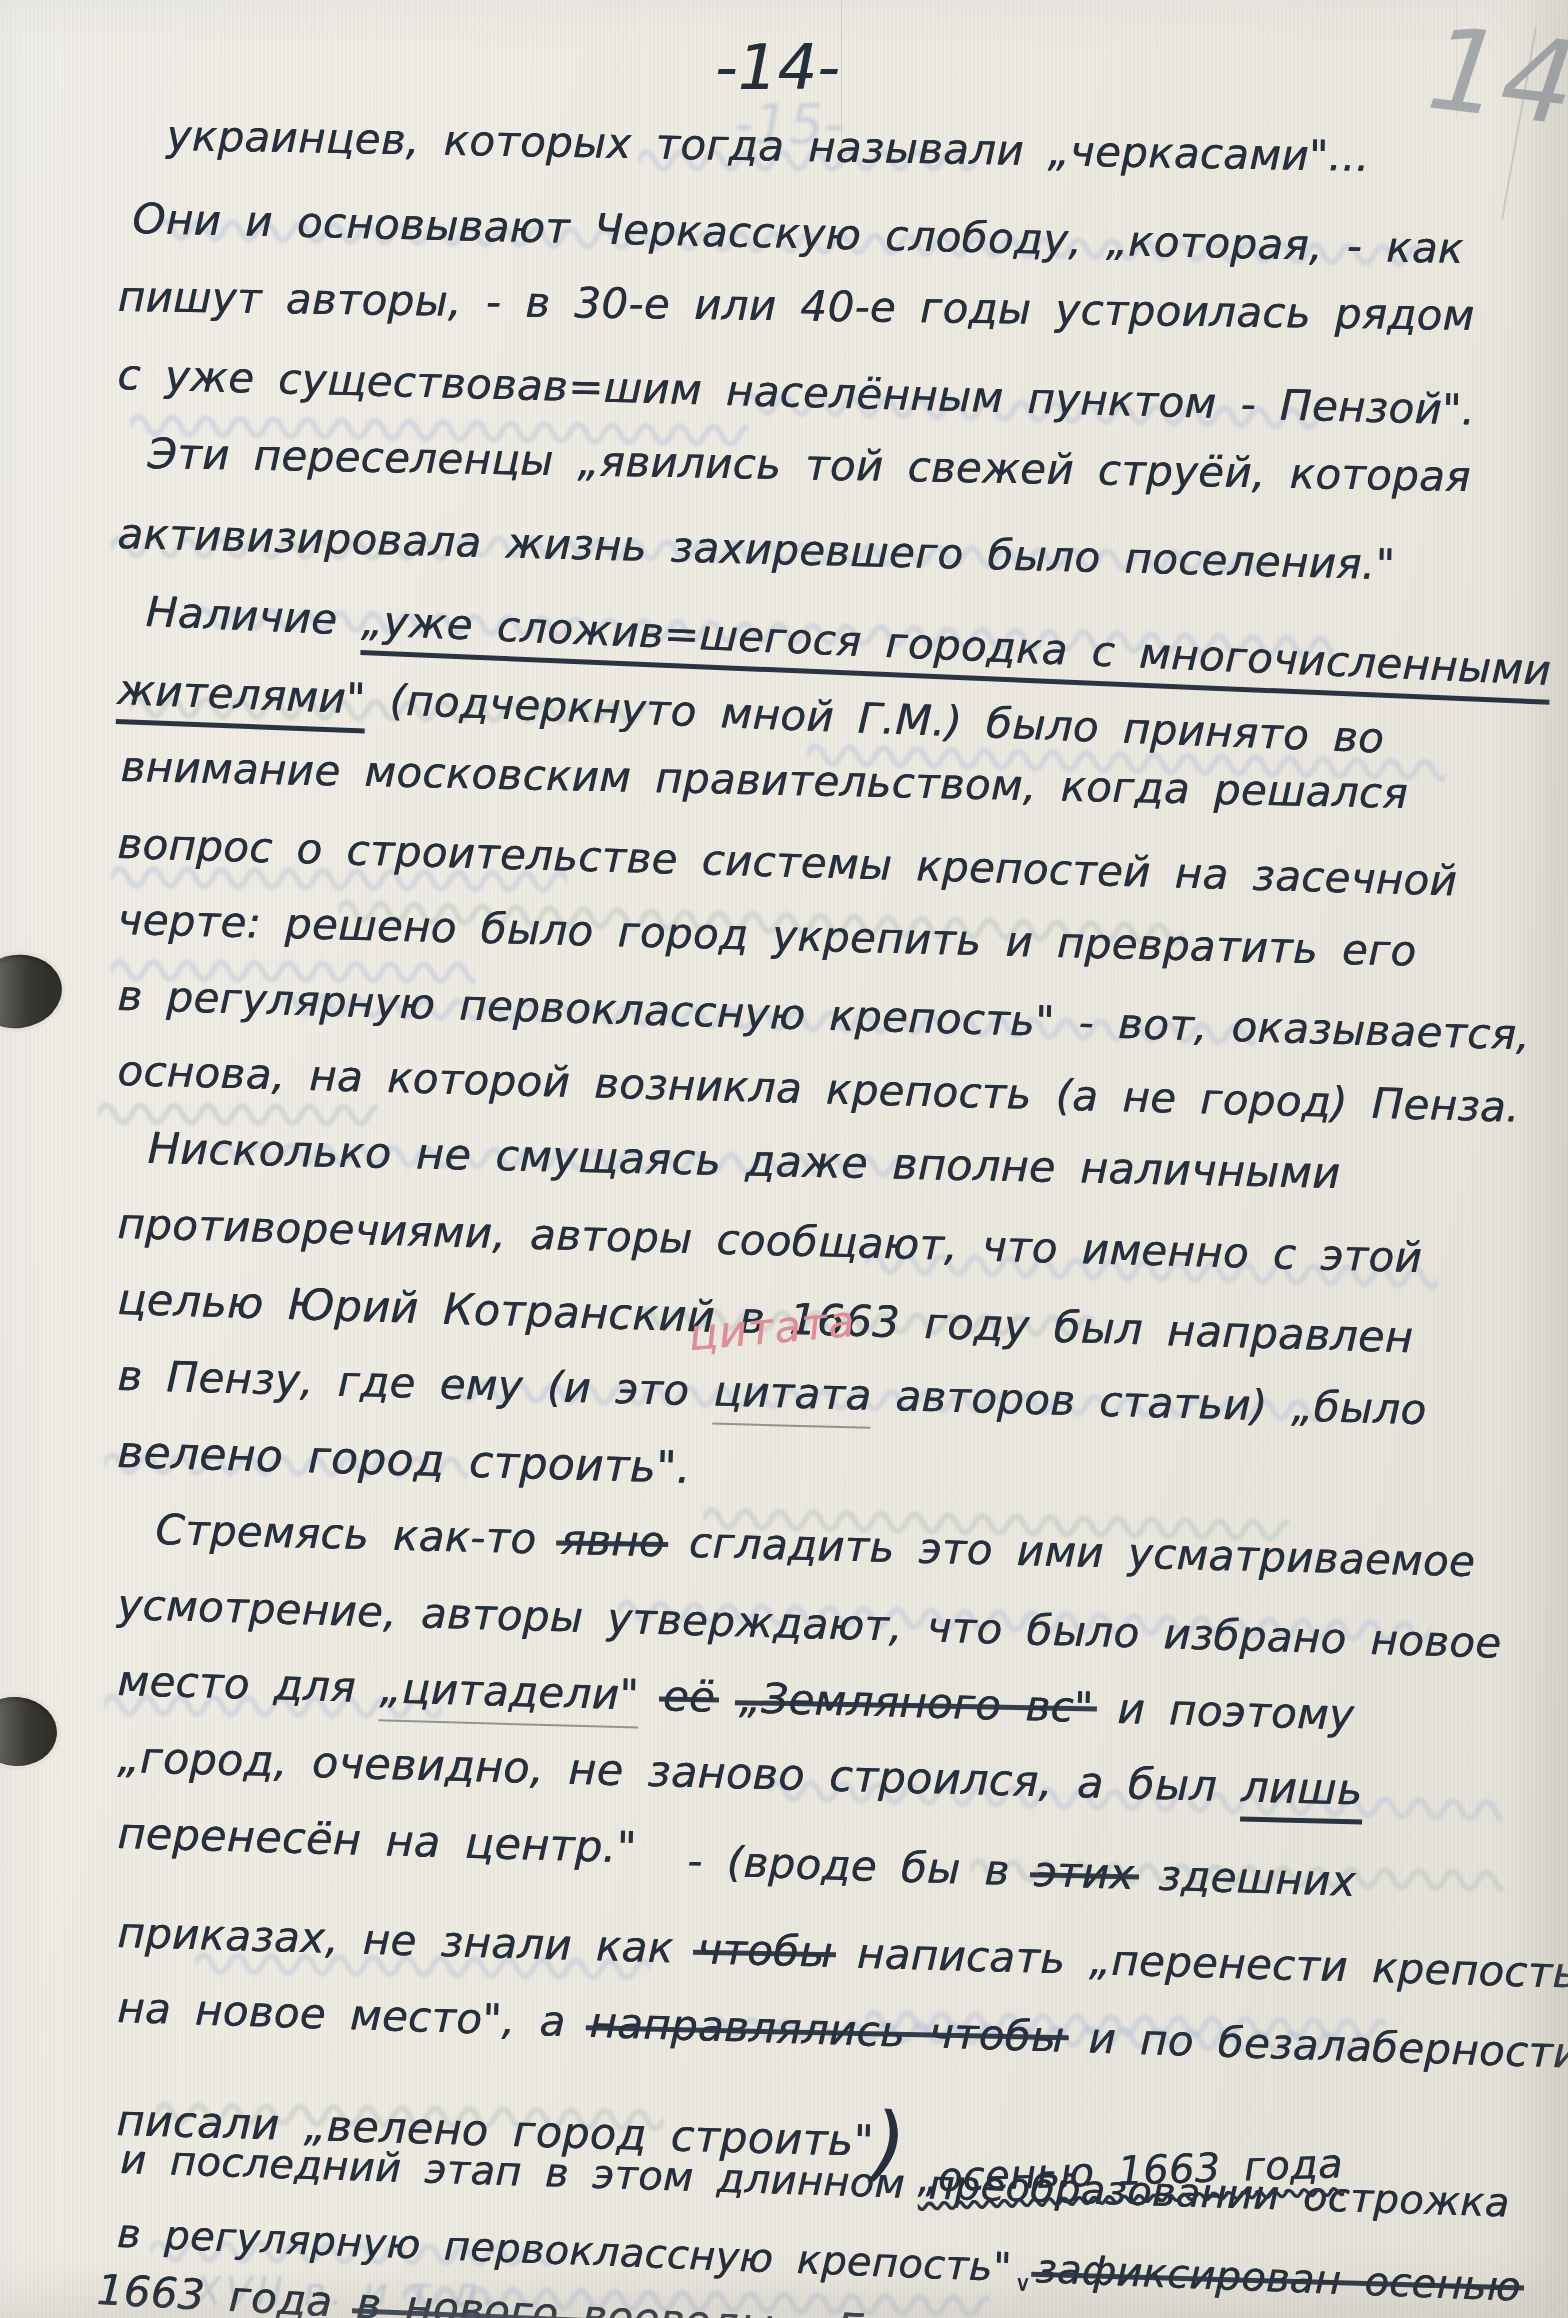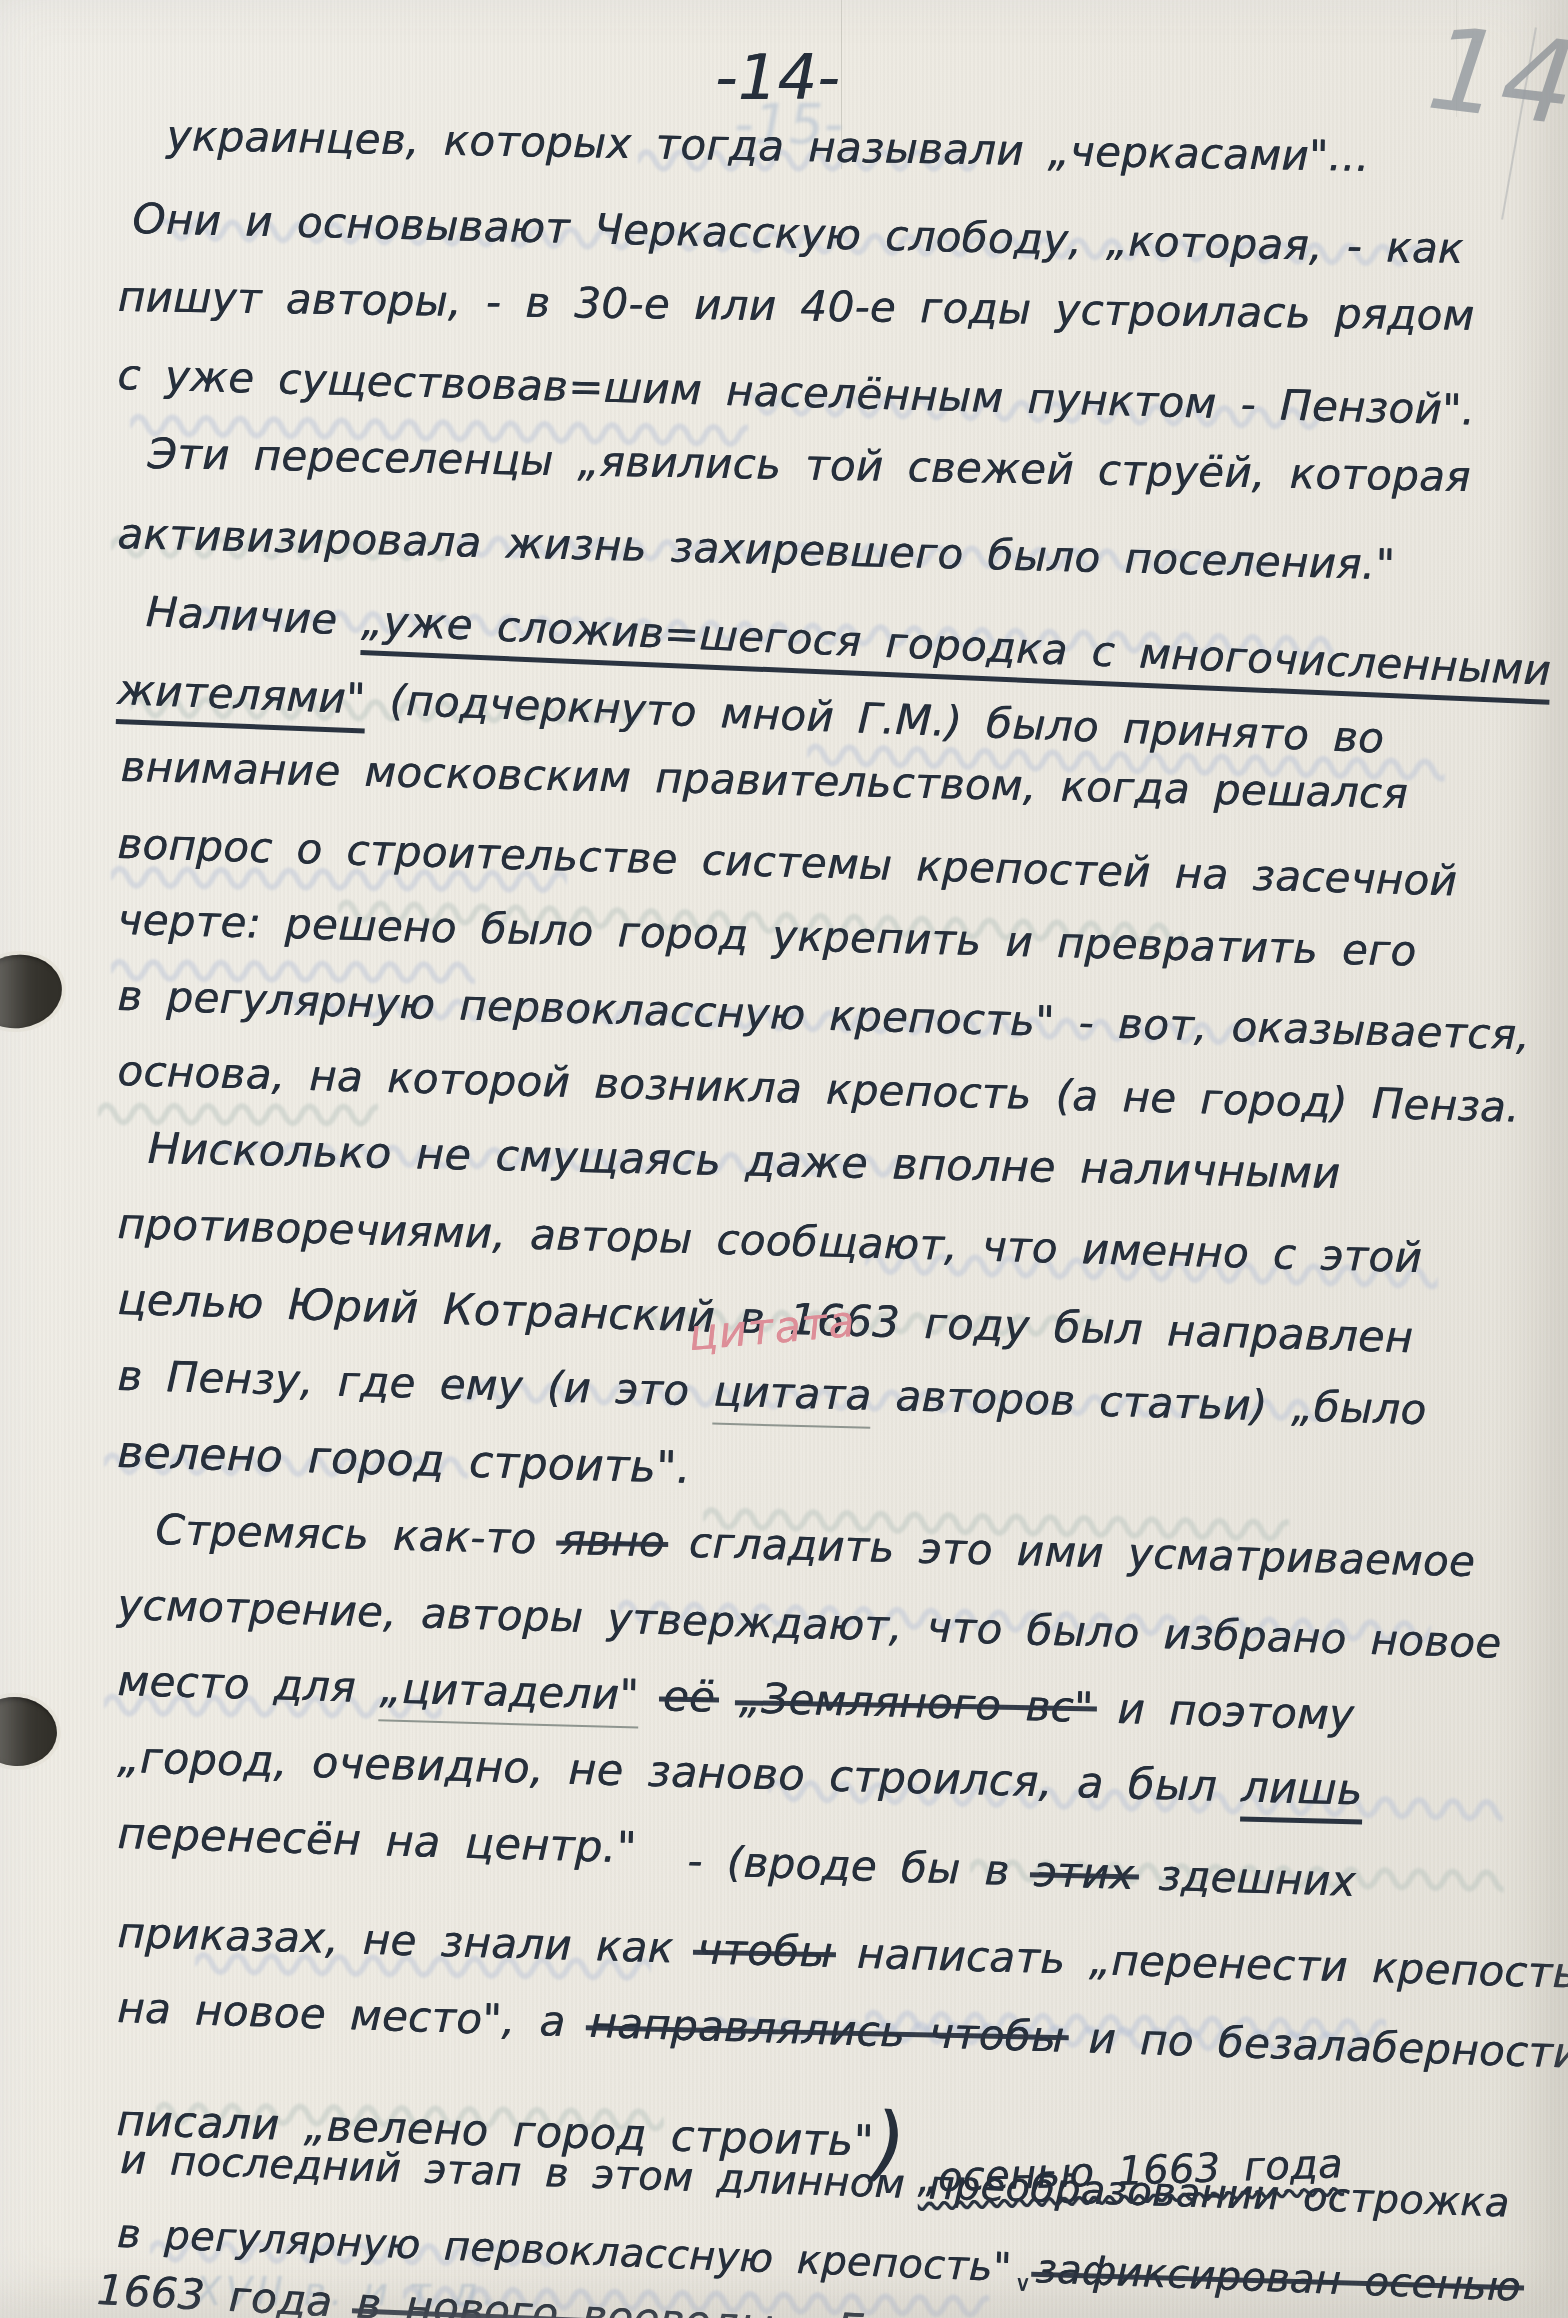--- a/index.html
+++ b/index.html
@@ -25,21 +25,21 @@
   .strike{position:relative;}
   .strike::after{content:"";position:absolute;left:-3.9px;right:-3.9px;top:52%;
     border-top:5.9px solid #2a3340;transform:rotate(-.6deg);opacity:.95;}
   .u-ink{border-bottom:5.9px solid #2a3340;padding-bottom:5.2px;}
   .u-pencil{border-bottom:2.6px solid #8e958f;padding-bottom:6.5px;}
   .u-wavy{text-decoration-line:underline;text-decoration-style:wavy;
     text-decoration-color:#2a3340;text-decoration-thickness:2.6px;text-underline-offset:10.4px;}
   .big-paren{font-size:1.9em;display:inline-block;transform:translateY(14.3px);}
   .caret-mark{font-size:.55em;display:inline-block;transform:translateY(9px);margin:0 3.9px;}
 
-  .page-number{position:absolute;left:715px;top:41px;font-size:62px;}
+  .page-number{position:absolute;left:715px;top:31px;font-size:62px;}
   .ghost{position:absolute;pointer-events:none;filter:blur(1.3px);}
   .ghost-number{left:734px;top:92px;font-size:55px;color:#aebdd0;opacity:.55;
     font-style:italic;filter:blur(1.6px);}
   .ghost-footer{left:195px;top:2269px;font-size:39px;color:#b0bfce;opacity:.6;
     font-style:italic;letter-spacing:3.9px;filter:blur(1.3px);}
   .corner-mark{position:absolute;left:1429px;top:9px;font-size:115px;color:#8d949b;
     opacity:.75;font-style:italic;transform:rotate(7deg);text-shadow:none;}
   .corner-tail{position:absolute;left:1518px;top:26px;width:2px;height:195px;
     background:#9aa0a6;opacity:.4;transform:rotate(10deg);}
 

